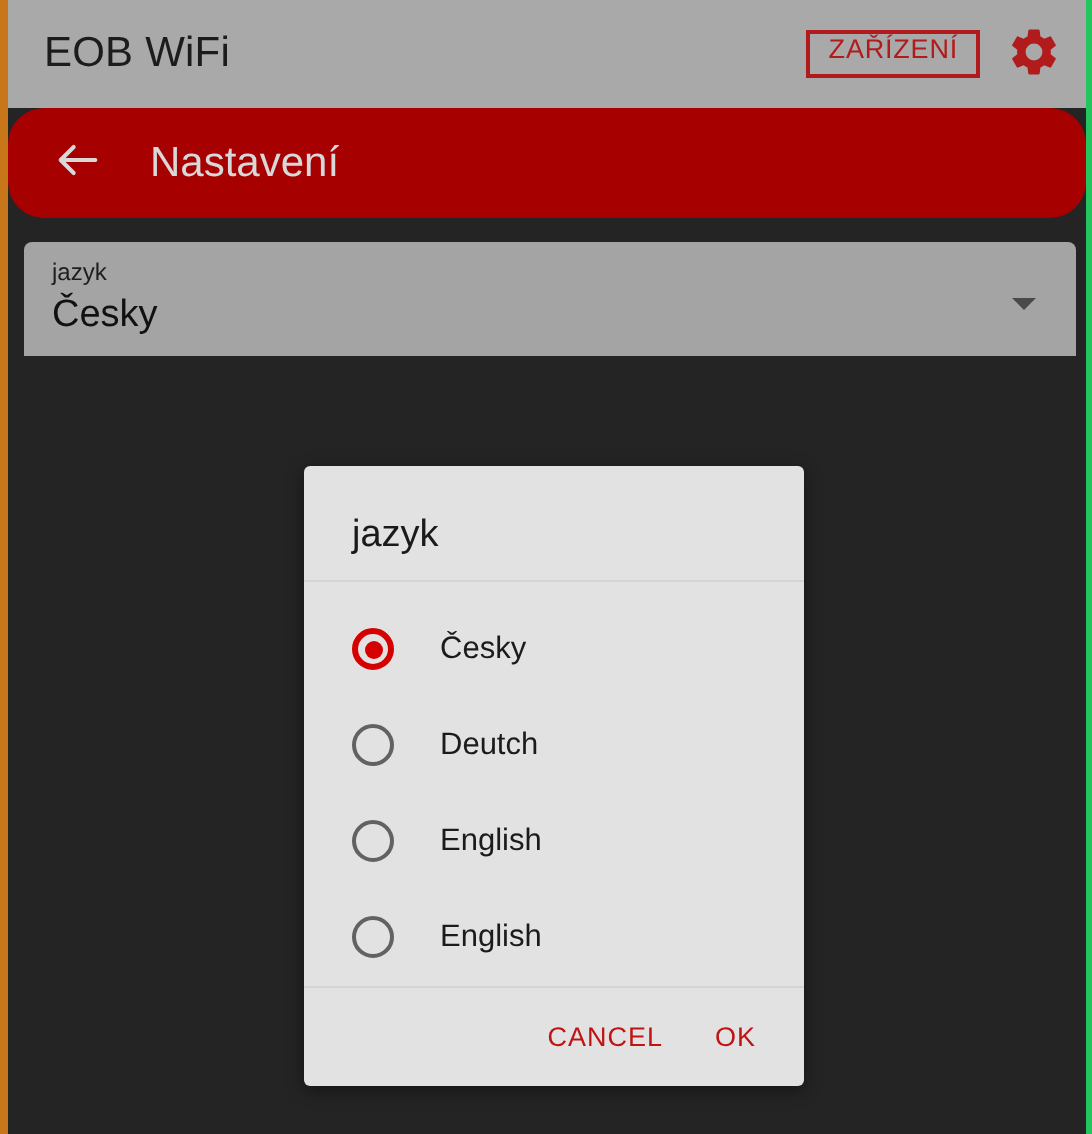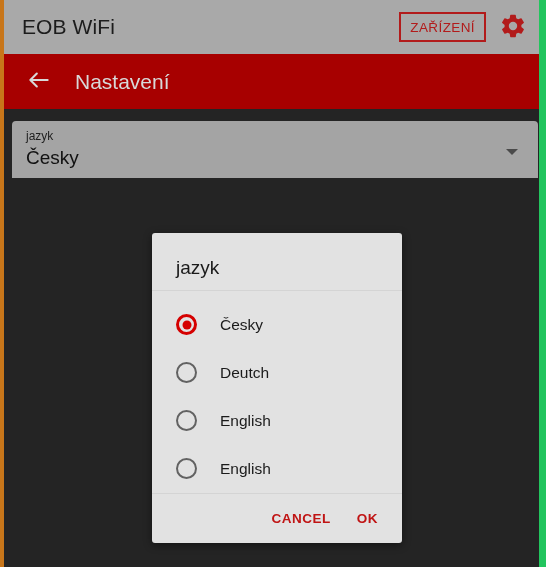--- a/index.html
+++ b/index.html
@@ -10,21 +10,21 @@
     overflow: hidden;
     font-family: "Liberation Sans", sans-serif;
   }
 
   #app {
     position: relative;
     width: 546px;
     height: 567px;
     background: #242424;
     border-left: 4px solid #c8761a;
-    border-right: 7px solid #22c55e;
+    border-right: 3px solid #22c55e;
     overflow: hidden;
   }
 
   
   .appbar {
     position: absolute;
     top: 0; left: 0; right: 0;
     height: 54px;
     background: #a9a9a9;
     display: flex;
@@ -38,24 +38,24 @@
     white-space: nowrap;
   }
   .appbar-spacer { flex: 1 1 auto; }
 
   .nav-btn {
     border: 2px solid #b21b1b;
     color: #b21b1b;
     background: transparent;
     font-size: 13.5px;
     letter-spacing: 0.4px;
-    height: 30px;
+    height: 24px;
     padding: 0 9px;
     display: inline-flex;
-    align-items: center;
+    align-items: flex-start;
     gap: 6px;
     cursor: pointer;
     font-family: "Liberation Sans", sans-serif;
     white-space: nowrap;
   }
   .nav-btn + .nav-btn { margin-left: 6px; }
 
   .person-icon { display: block; }
   .gear-btn {
     background: transparent;
@@ -70,20 +70,21 @@
 
   
   .subbar {
     position: absolute;
     top: 54px; left: 0; right: 0;
     height: 55px;
     background: #a70000;
     display: flex;
     align-items: center;
     padding-left: 18px;
+    border-radius: 18px;
   }
   .back-btn {
     width: 34px; height: 34px;
     background: transparent;
     border: none;
     cursor: pointer;
     display: inline-flex;
     align-items: center;
     justify-content: center;
     padding: 0;
@@ -199,21 +200,20 @@
   }
   .dialog-btn {
     background: transparent;
     border: none;
     color: #c01414;
     font-size: 13.5px;
     letter-spacing: 0.5px;
     cursor: pointer;
     font-family: "Liberation Sans", sans-serif;
     padding: 4px 2px;
-    font-weight: bold;
   }
 </style>
 </head>
 <body>
 
 <div id="app">
 
   <div class="appbar">
     <div class="app-title">EOB WiFi</div>
     <div class="appbar-spacer"></div>

